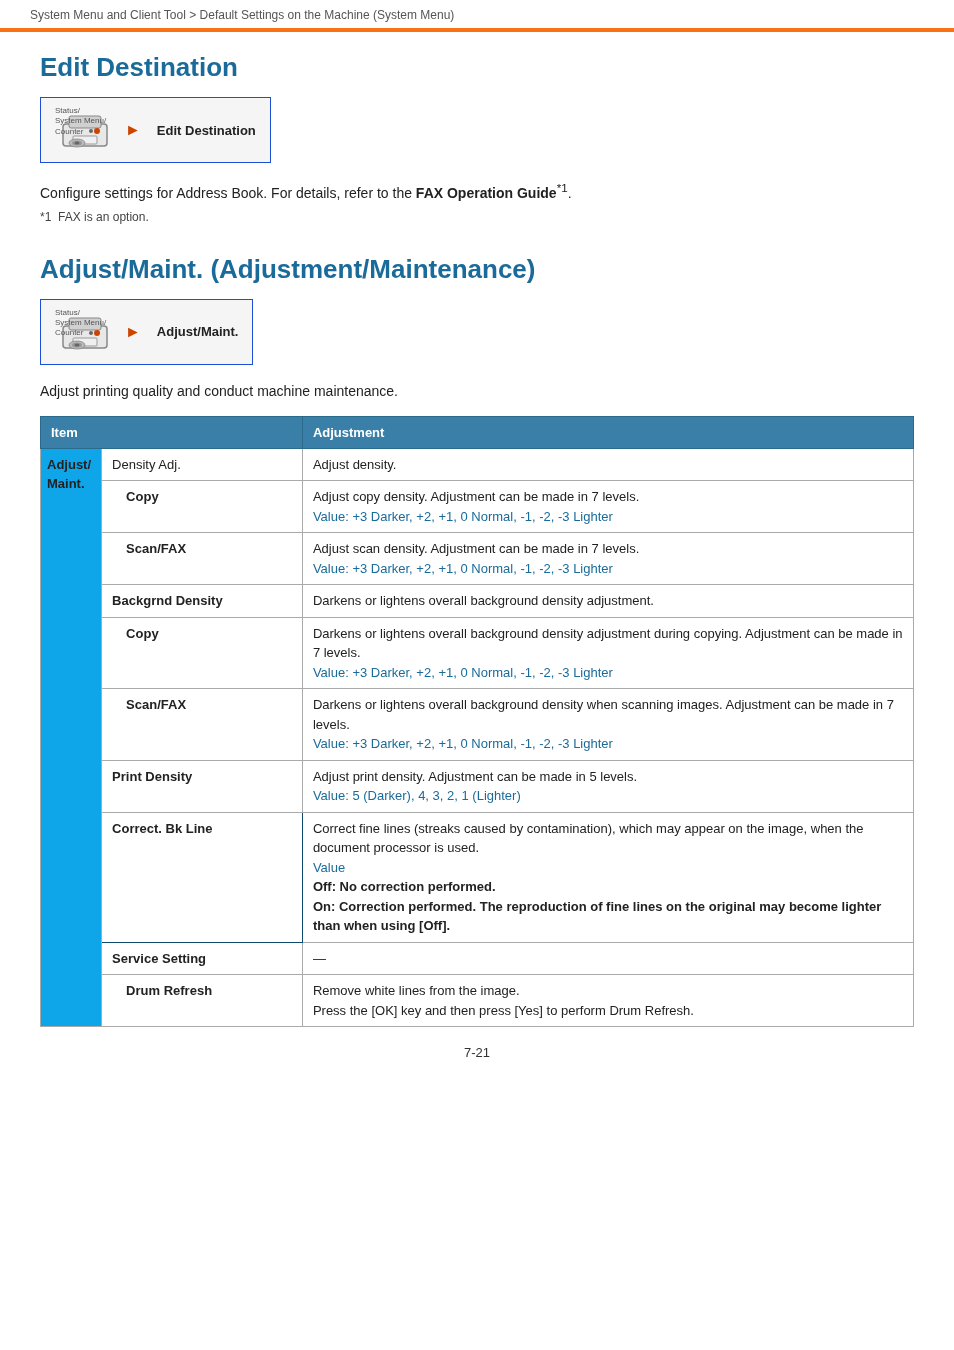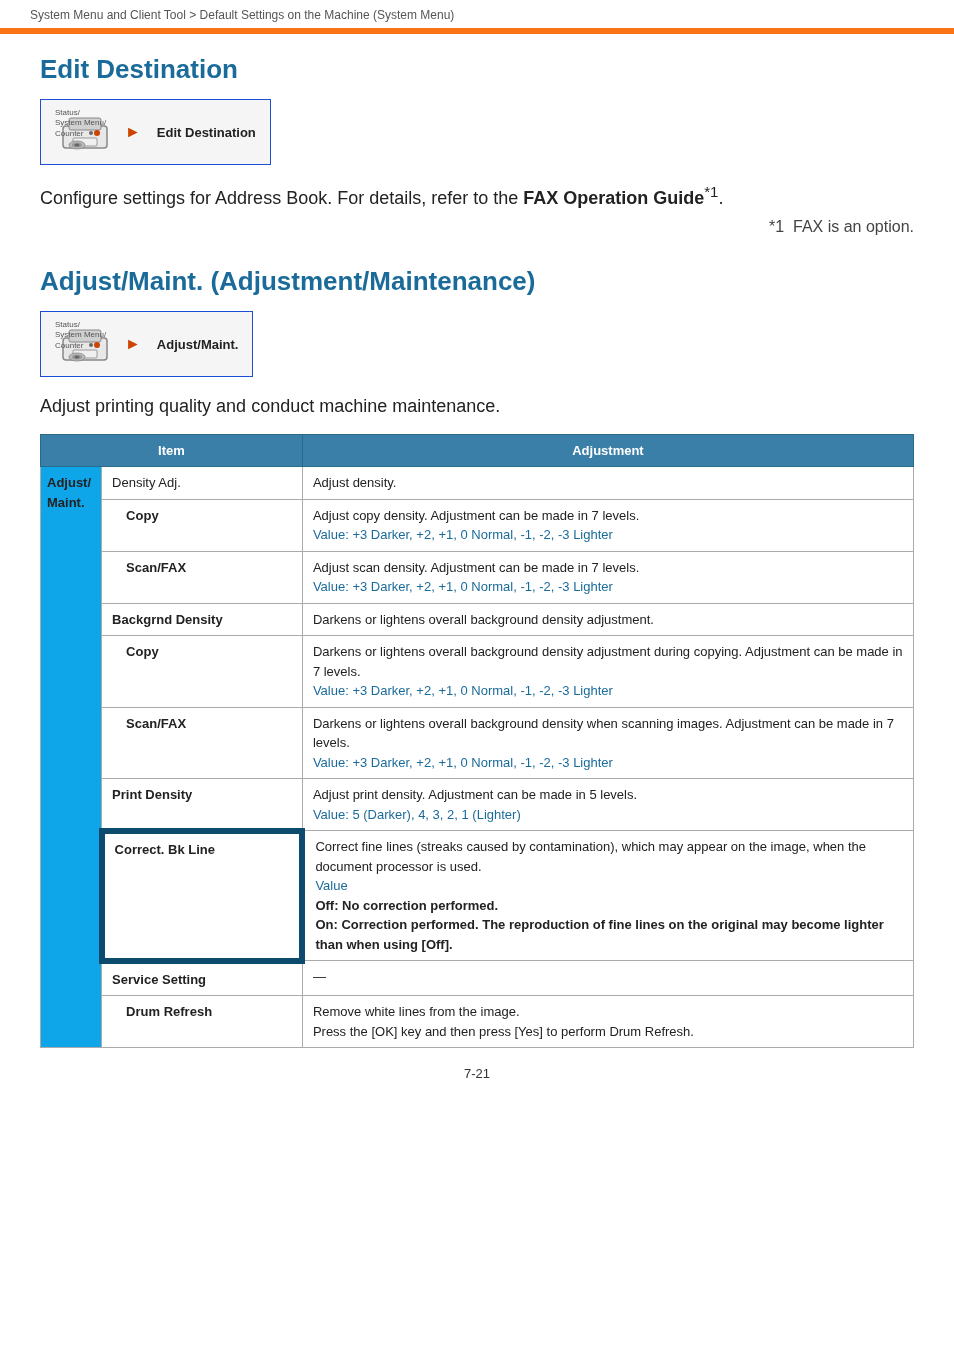--- a/index.html
+++ b/index.html
@@ -7,21 +7,21 @@
       font-family: Arial, sans-serif;
       font-size: 13px;
       color: #222;
       background: #fff;
       width: 954px;
       min-height: 1350px;
       padding: 0;
     }
 
     .top-bar {
-      border-bottom: 6px solid #f97316;
+      border-bottom: 4px solid #f97316;
       padding: 8px 30px 6px 30px;
       font-size: 12px;
       color: #555;
     }
 
     .page-content {
       padding: 20px 40px 40px 40px;
     }
 
     
@@ -59,49 +59,48 @@
       font-weight: bold;
     }
 
     .nav-arrow {
       color: #cc4400;
       font-size: 16px;
       margin-right: 6px;
     }
 
     .description-text {
-      font-size: 18px;
+      font-size: 14px;
       margin-bottom: 6px;
       line-height: 1.5;
     }
 
     .footnote {
-      font-size: 16px;
+      font-size: 12px;
       color: #444;
-      text-align: right;
     }
 
     
     .section-gap {
       margin-top: 30px;
     }
 
     
     .data-table {
       width: 100%;
       border-collapse: collapse;
       margin-top: 14px;
       font-size: 13px;
     }
 
     .data-table th {
       background: #3a7fa8;
       color: #fff;
       padding: 8px 10px;
-      text-align: center;
+      text-align: left;
       border: 1px solid #2a6a8a;
       font-weight: bold;
     }
 
     .data-table td {
       border: 1px solid #aaa;
       padding: 6px 10px;
       vertical-align: top;
       line-height: 1.5;
     }
@@ -265,21 +264,21 @@
 
         <tr>
           <td style="border:1px solid #aaa;padding:6px 10px;font-weight:bold;">Print Density</td>
           <td style="border:1px solid #aaa;padding:6px 10px;">
             Adjust print density. Adjustment can be made in 5 levels.<br>
             <span class="value-text">Value: 5 (Darker), 4, 3, 2, 1 (Lighter)</span>
           </td>
         </tr>
 
         <tr>
-          <td style="border:6px solid #0c4a6e;padding:6px 10px;font-weight:bold;">Correct. Bk Line</td>
+          <td style="border:1px solid #0c4a6e;padding:6px 10px;font-weight:bold;">Correct. Bk Line</td>
           <td style="border:1px solid #aaa;padding:6px 10px;">
             Correct fine lines (streaks caused by contamination), which may appear on the image, when the document processor is used.<br>
             <span class="value-text">Value</span><br>
             <strong>Off: No correction performed.</strong><br>
             <strong>On: Correction performed. The reproduction of fine lines on the original may become lighter than when using [Off].</strong>
           </td>
         </tr>
 
         <tr>
           <td style="border:1px solid #aaa;padding:6px 10px;font-weight:bold;">Service Setting</td>

